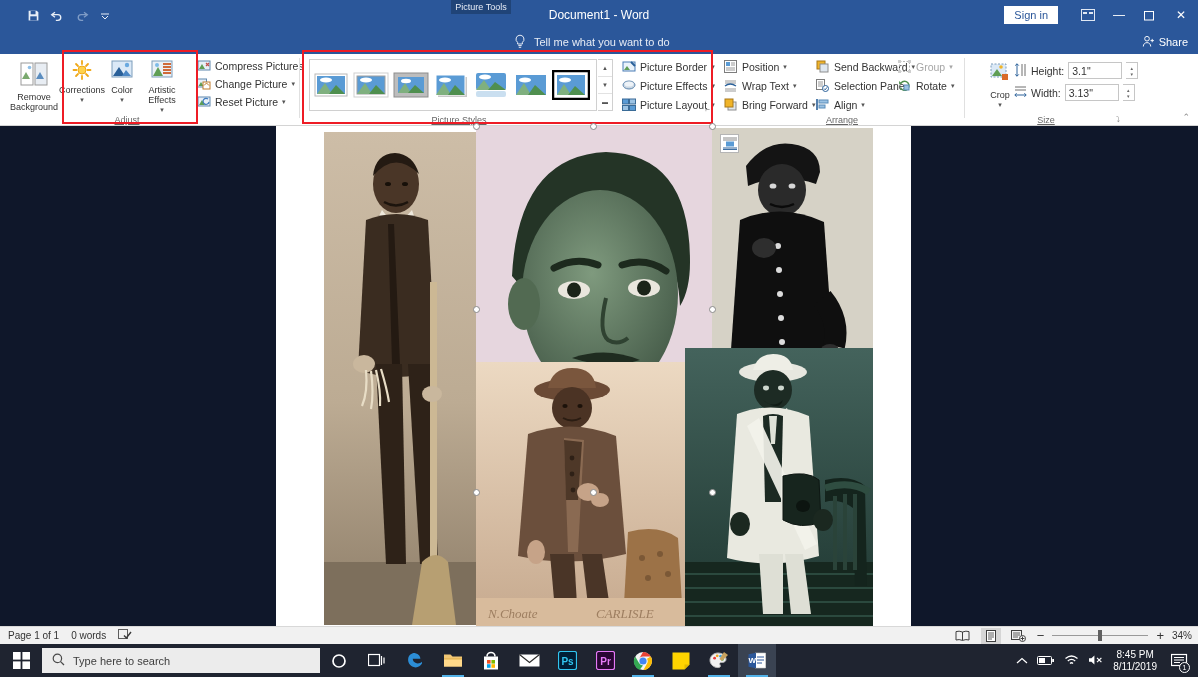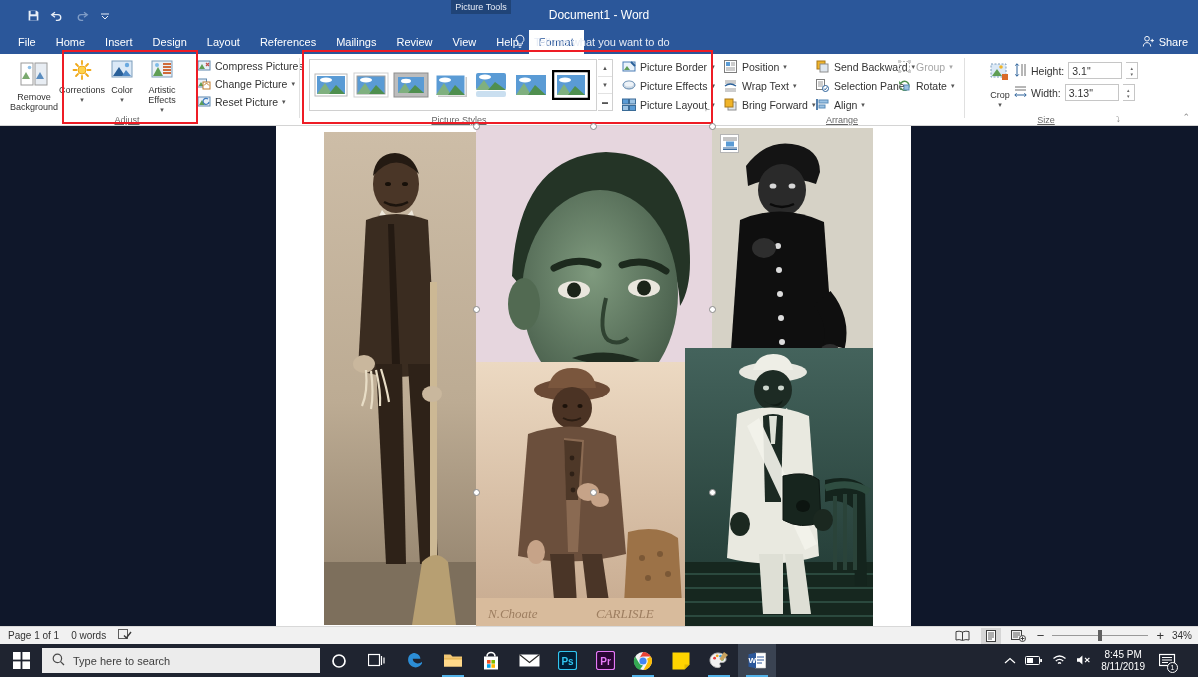--- a/index.html
+++ b/index.html
@@ -189,21 +189,21 @@
     width:278px; height:25px; background:#ececec; display:flex; align-items:center;
     gap:8px; padding-left:10px; font-size:11px; color:#3d3d3d;
   }
   .tb-icon {
     width:38px; height:33px; display:flex; align-items:center; justify-content:center; position:relative;
   }
   .tb-icon.running::after {
     content:""; position:absolute; bottom:0; left:8px; width:22px; height:2px; background:#52b2e8;
   }
   .tb-icon.active { background:#3a4352; }
-  .tray { position:absolute; right:0; height:33px; display:flex; align-items:center; gap:9px; padding-right:18px; }
+  .tray { position:absolute; right:0; height:33px; display:flex; align-items:center; gap:9px; padding-right:6px; }
   .clock { font-size:10px; color:#ffffff; text-align:center; line-height:12px; }
   .notif { position:relative; width:26px; height:33px; display:flex; align-items:center; justify-content:center; }
   .notif-badge {
     position:absolute; right:2px; bottom:4px; width:11px; height:11px; border-radius:50%;
     background:#1f2430; border:1px solid #ffffff; color:#fff; font-size:7px;
     display:flex; align-items:center; justify-content:center;
   }
 </style>
 </head>
 <body>
@@ -234,36 +234,40 @@
       <div class="qat-btn">
         <svg width="10" height="10" viewBox="0 0 10 10">
             <path d="M1 3 H9 M2 5 L5 8 L8 5" stroke="#e8eef7" stroke-width="1" fill="none"></path>
           </svg>
       </div>
     </div>
 
     <div class="doc-title">Document1  -  Word</div>
     <div class="ctx-tab-label">Picture Tools</div>
 
+    <div class="title-right">
+      <div class="signin">Sign in</div>
+      <div class="ribbon-display">
+        <svg width="14" height="12" viewBox="0 0 14 12">
+            <rect x="0.5" y="0.5" width="13" height="11" fill="none" stroke="#dfe7f3"></rect>
+            <rect x="2" y="3" width="4" height="2" fill="#dfe7f3"></rect>
+            <rect x="8" y="3" width="4" height="2" fill="#dfe7f3"></rect>
+          </svg>
+      </div>
+      <div class="win-btn">—</div>
+      <div class="win-btn">
+        <svg width="11" height="11" viewBox="0 0 11 11">
+            <rect x="0.5" y="1.5" width="9" height="8.5" fill="none" stroke="#fff"></rect>
+          </svg>
+      </div>
+      <div class="win-btn close">✕</div>
+    </div>
   </div>
 
   <div class="tabstrip">
-    <div class="tabs">
-      <div class="tab">File</div>
-      <div class="tab">Home</div>
-      <div class="tab">Insert</div>
-      <div class="tab">Design</div>
-      <div class="tab">Layout</div>
-      <div class="tab">References</div>
-      <div class="tab">Mailings</div>
-      <div class="tab">Review</div>
-      <div class="tab">View</div>
-      <div class="tab">Help</div>
-      <div class="tab active">Format</div>
-    </div>
     <div class="tellme">
       <span class="bulb">
         <svg width="12" height="15" viewBox="0 0 12 15">
             <path d="M6 1.2a4 4 0 0 0-2.4 7.2v1.6h4.8V8.4A4 4 0 0 0 6 1.2z" fill="none" stroke="#e7ecf5" stroke-width="1"></path>
             <path d="M4.3 11.6h3.4M4.8 13.3h2.4" stroke="#e7ecf5" stroke-width="1"></path>
           </svg>
       </span>
       <span>Tell me what you want to do</span>
     </div>
     <div class="share">

